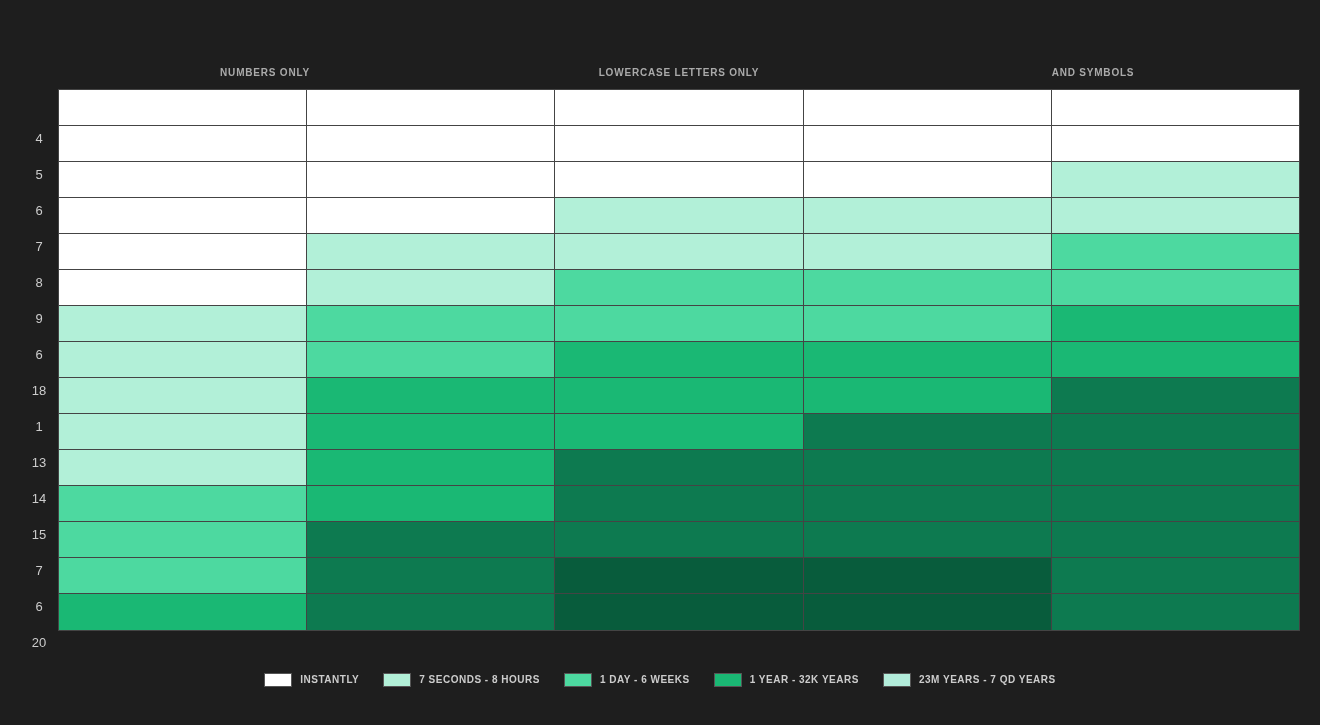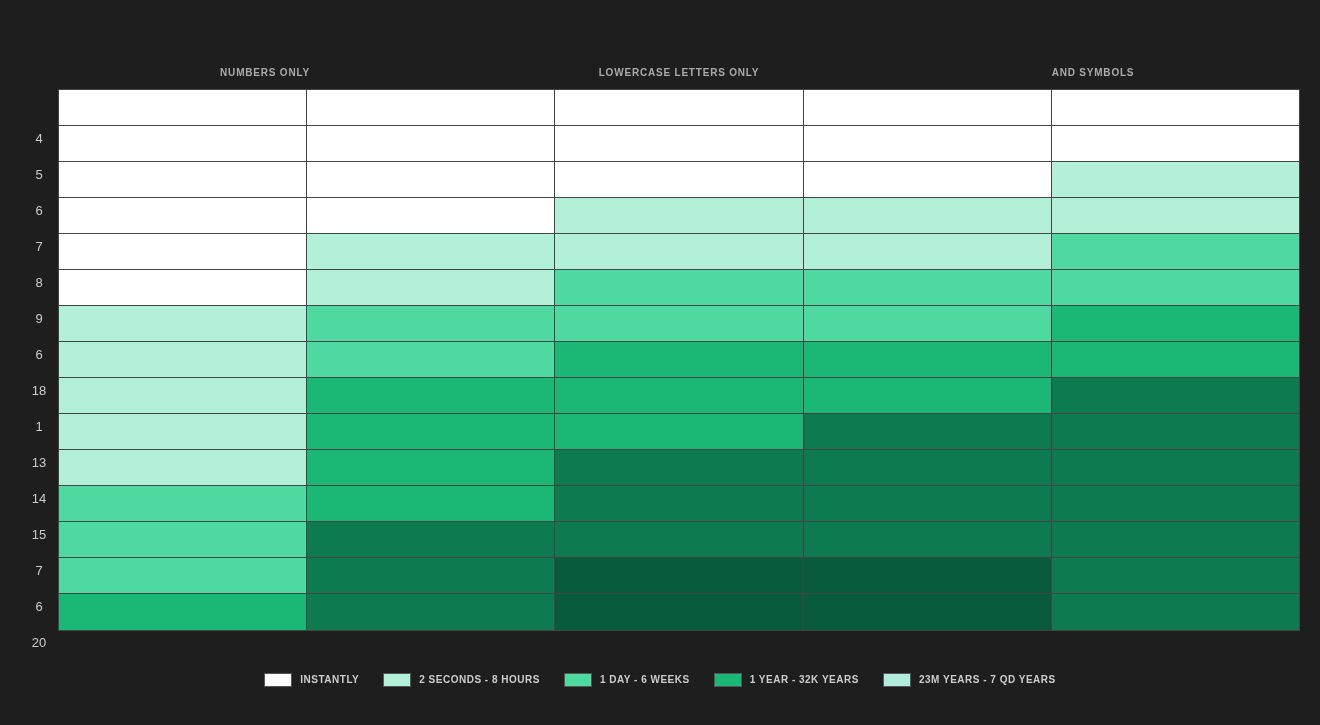--- a/index.html
+++ b/index.html
@@ -268,21 +268,21 @@
     </div>
   </div>
 
   <div class="legend">
   <div class="legend-item">
         <div class="legend-swatch" style="background: rgb(255, 255, 255);"></div>
         <span>INSTANTLY</span>
       </div>
       <div class="legend-item">
         <div class="legend-swatch" style="background: rgb(178, 240, 216);"></div>
-        <span>2 SECONDS - 8 HOURS</span>
+        <span>7 SECONDS - 8 HOURS</span>
       </div>
       <div class="legend-item">
         <div class="legend-swatch" style="background: rgb(77, 217, 160);"></div>
         <span>1 DAY - 6 WEEKS</span>
       </div>
       <div class="legend-item">
         <div class="legend-swatch" style="background: rgb(26, 184, 116);"></div>
         <span>1 YEAR - 32K YEARS</span>
       </div>
       <div class="legend-item">

